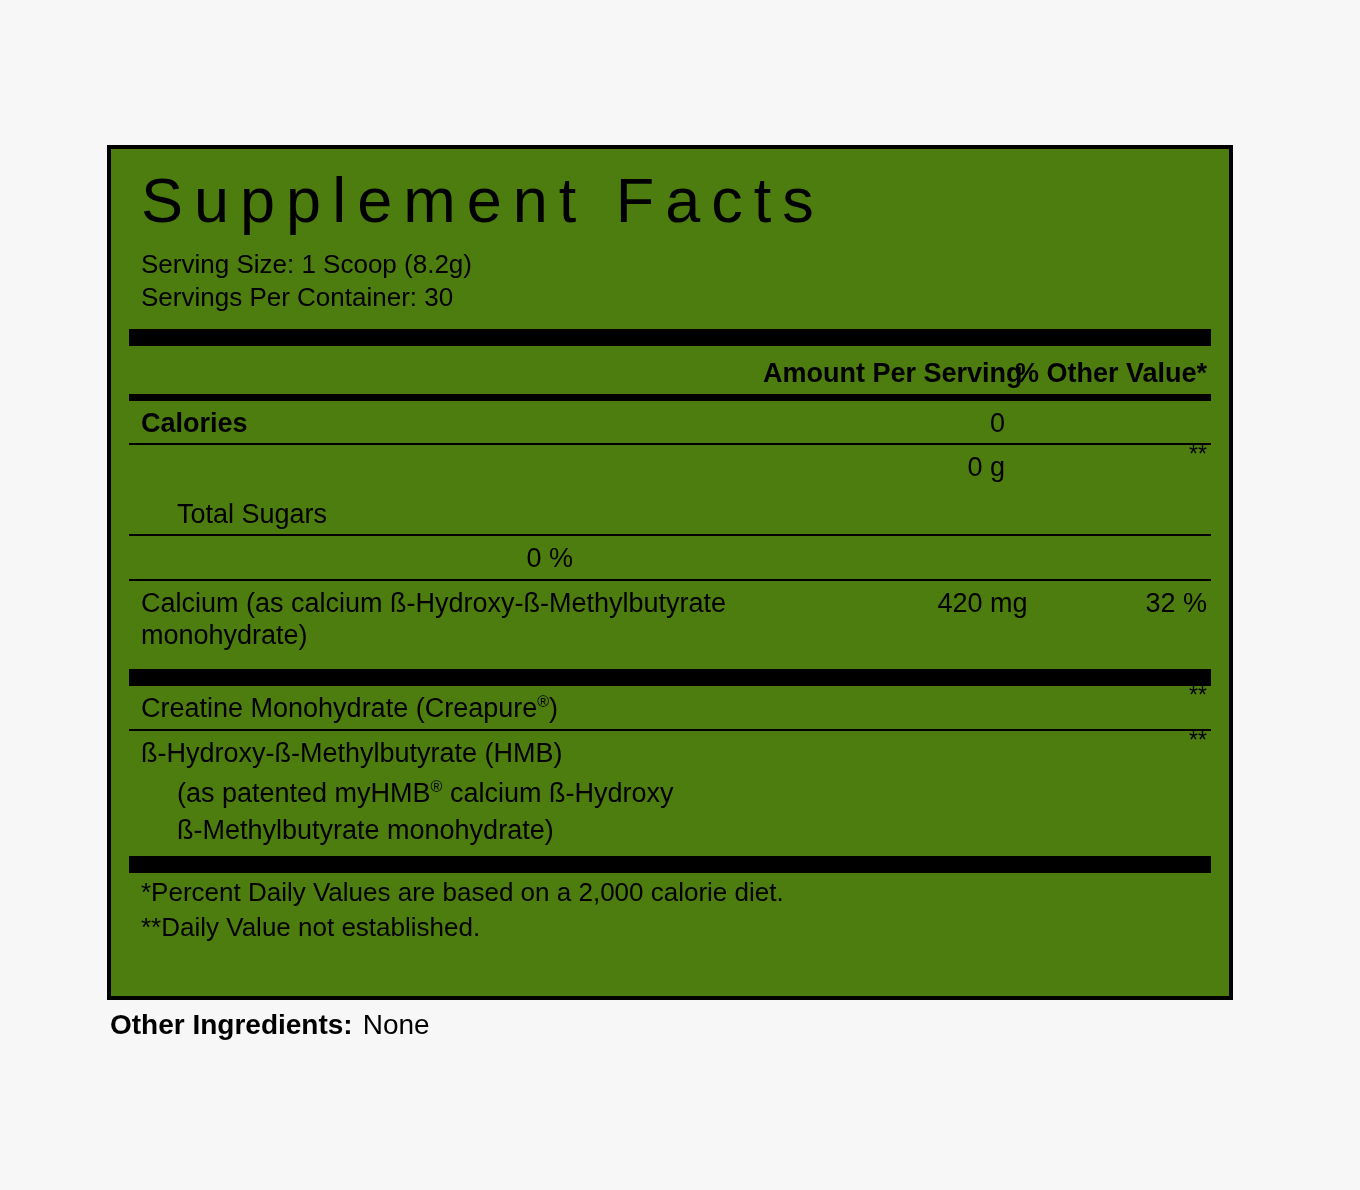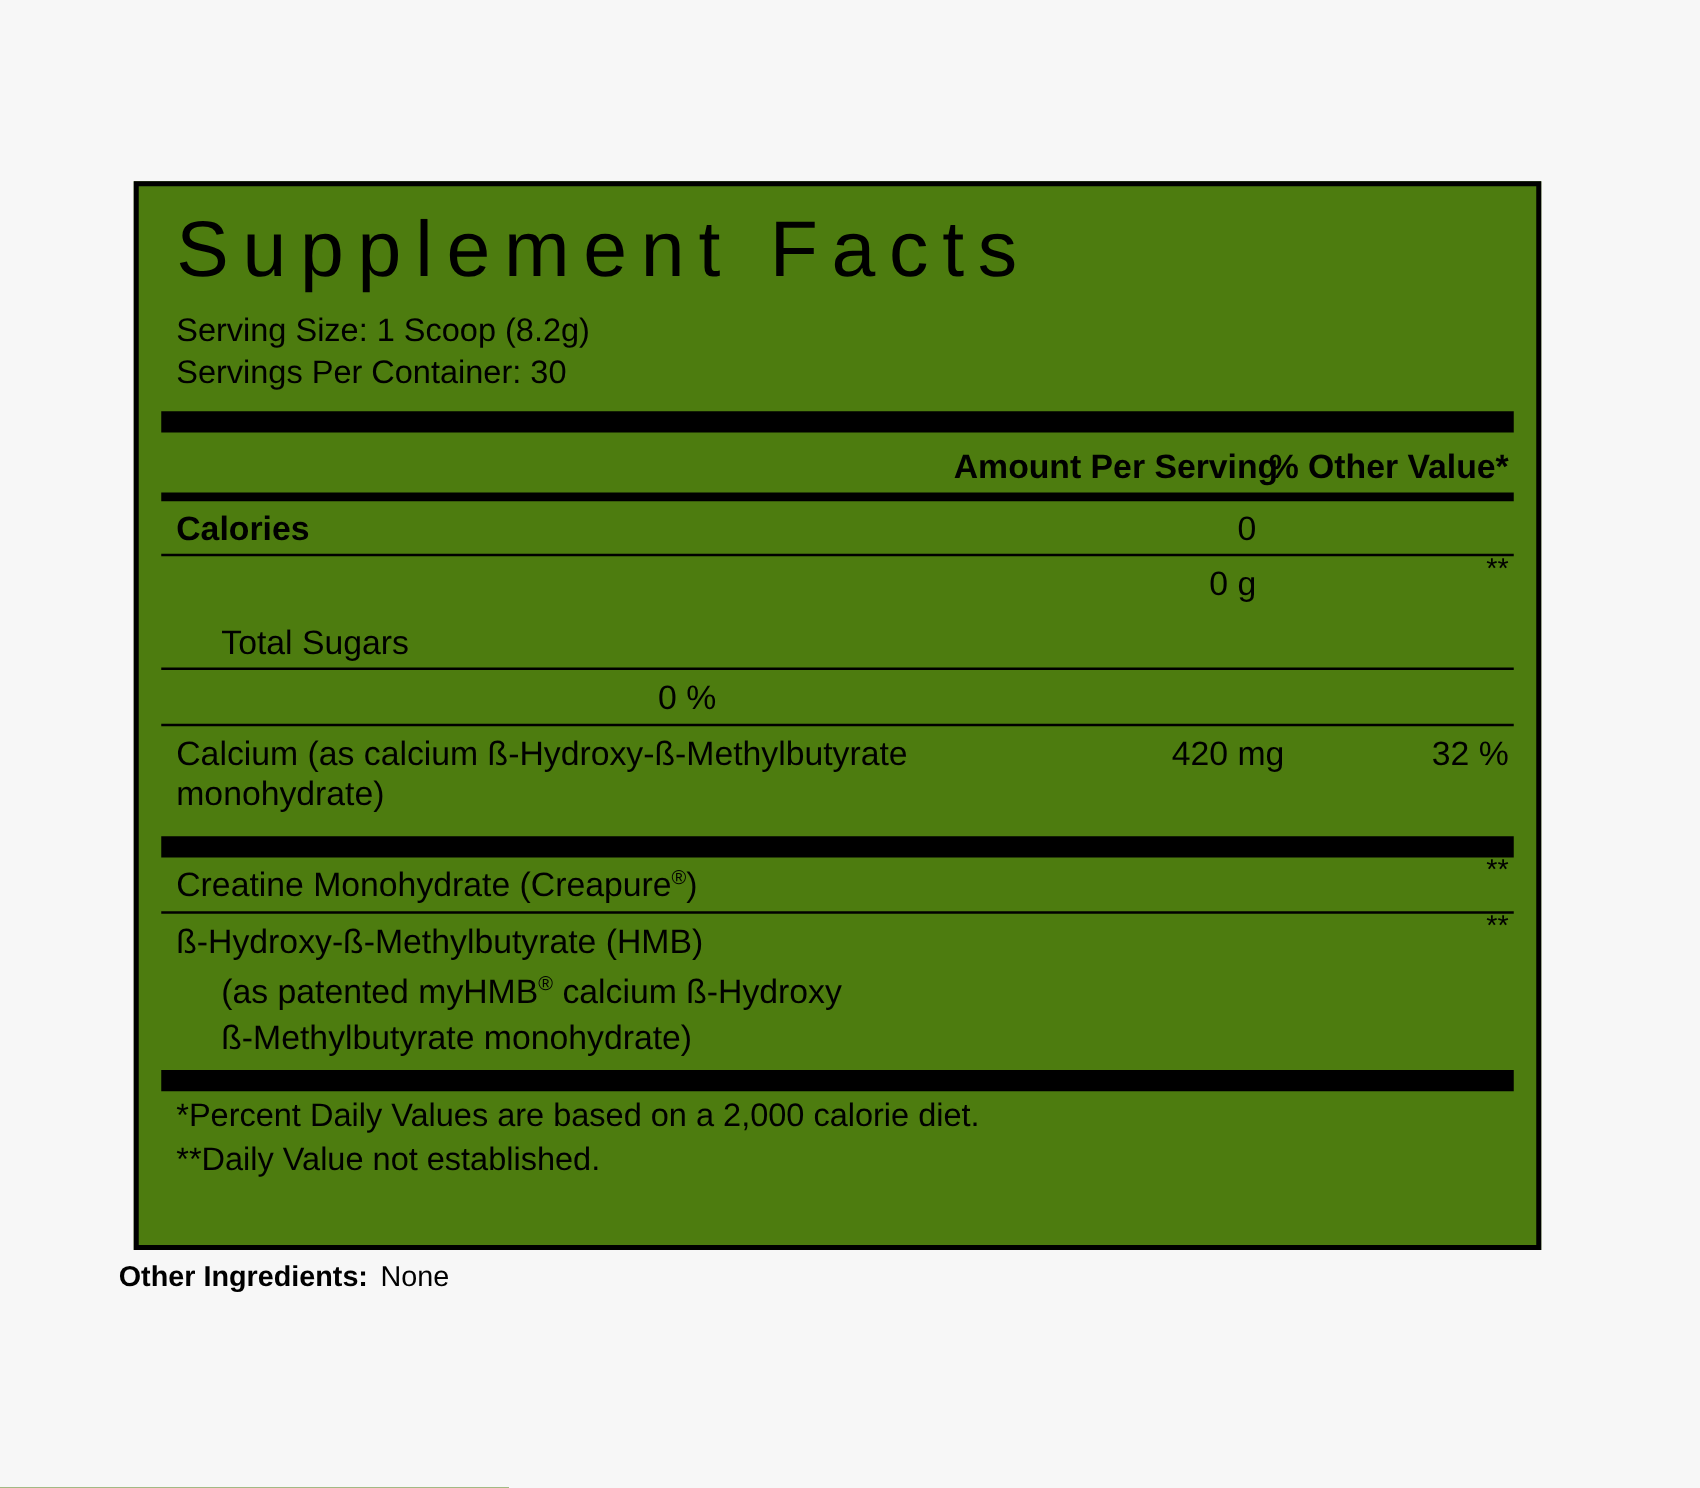--- a/index.html
+++ b/index.html
@@ -147,23 +147,23 @@
     padding-bottom: 8px;
   }
   .footnotes {
     font-size: 26px;
     line-height: 1.35;
     padding-left: 12px;
     padding-top: 2px;
   }
   .other-ing {
     position: absolute;
-    left: 95px;
+    left: 110px;
     top: 1008px;
-    font-size: 23px;
+    font-size: 28px;
     line-height: 1.2;
     white-space: nowrap;
   }
   .other-ing .oi-label {
     font-weight: bold;
   }
   .flexrow {
     display: flex;
     align-items: baseline;
   }

